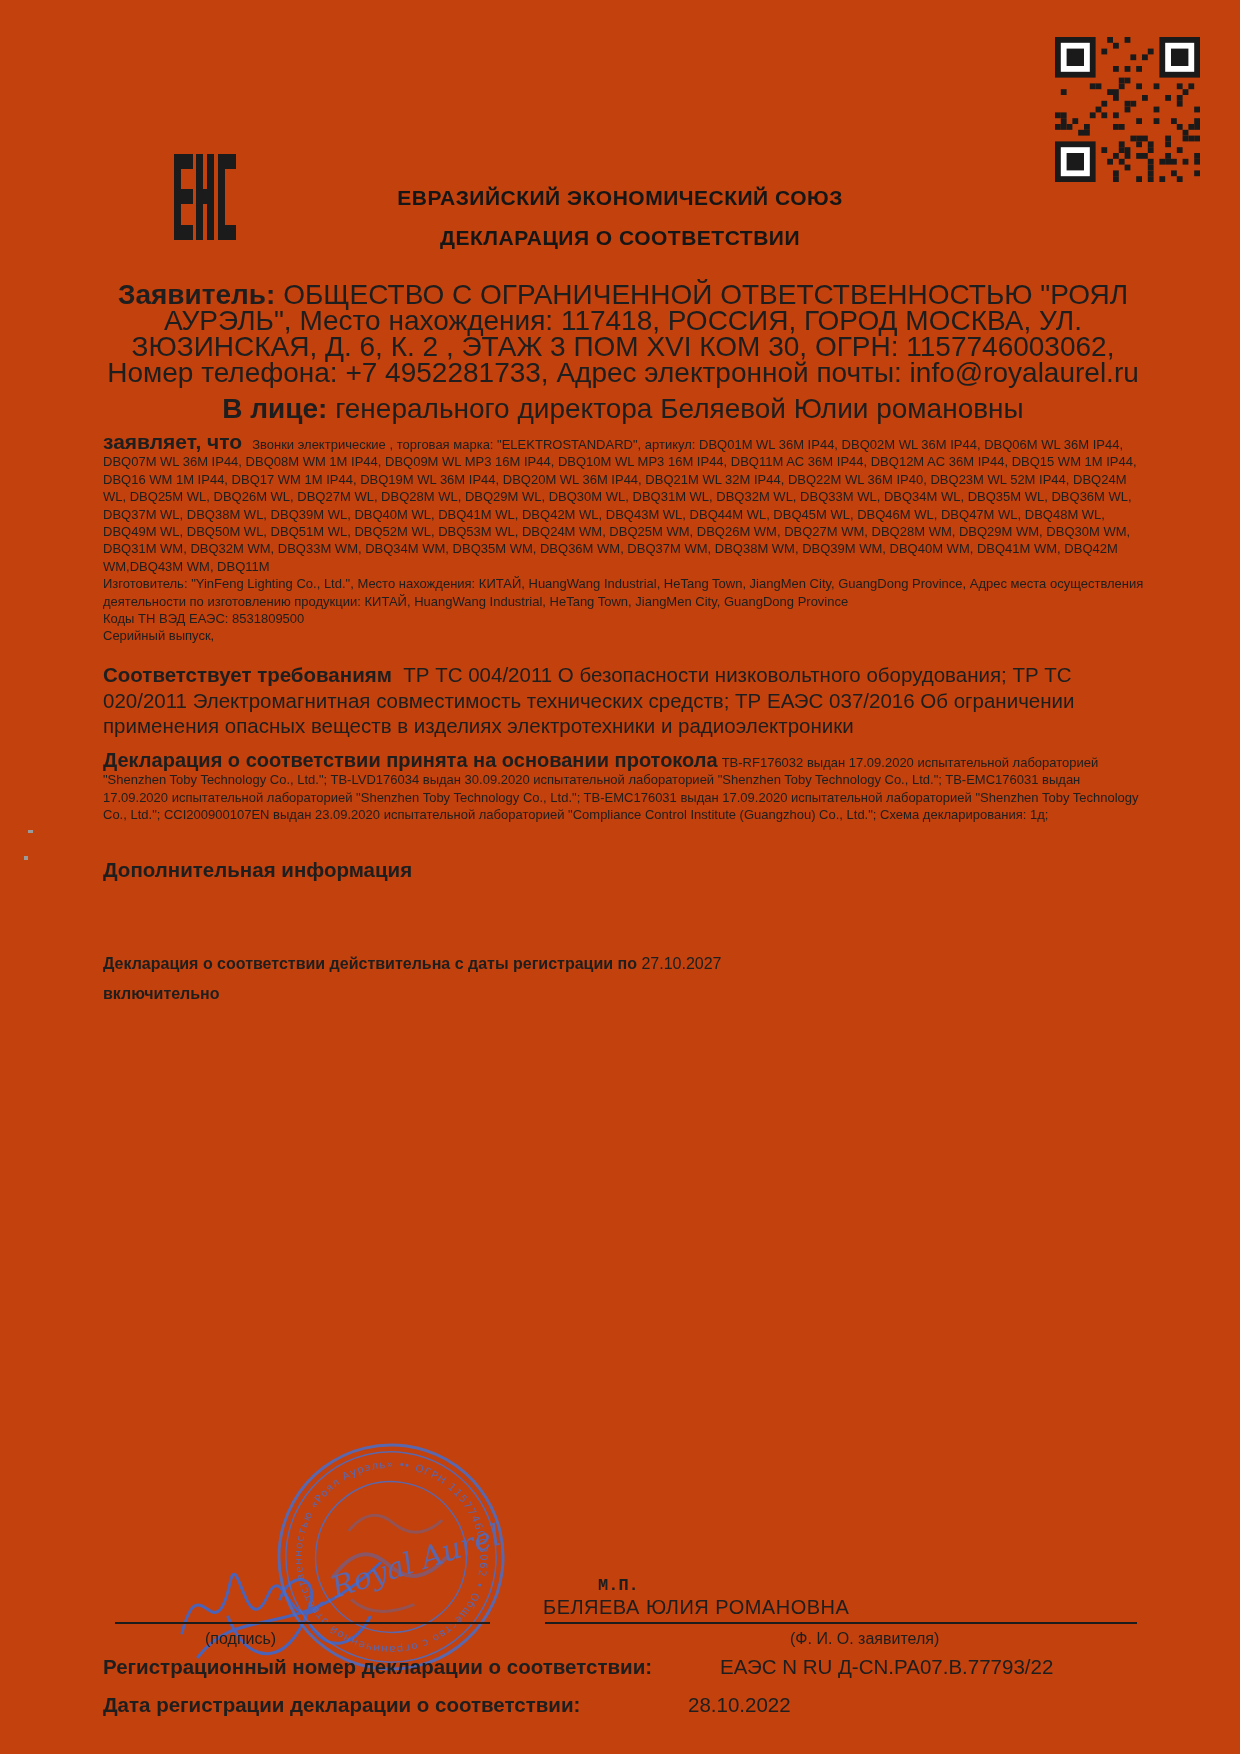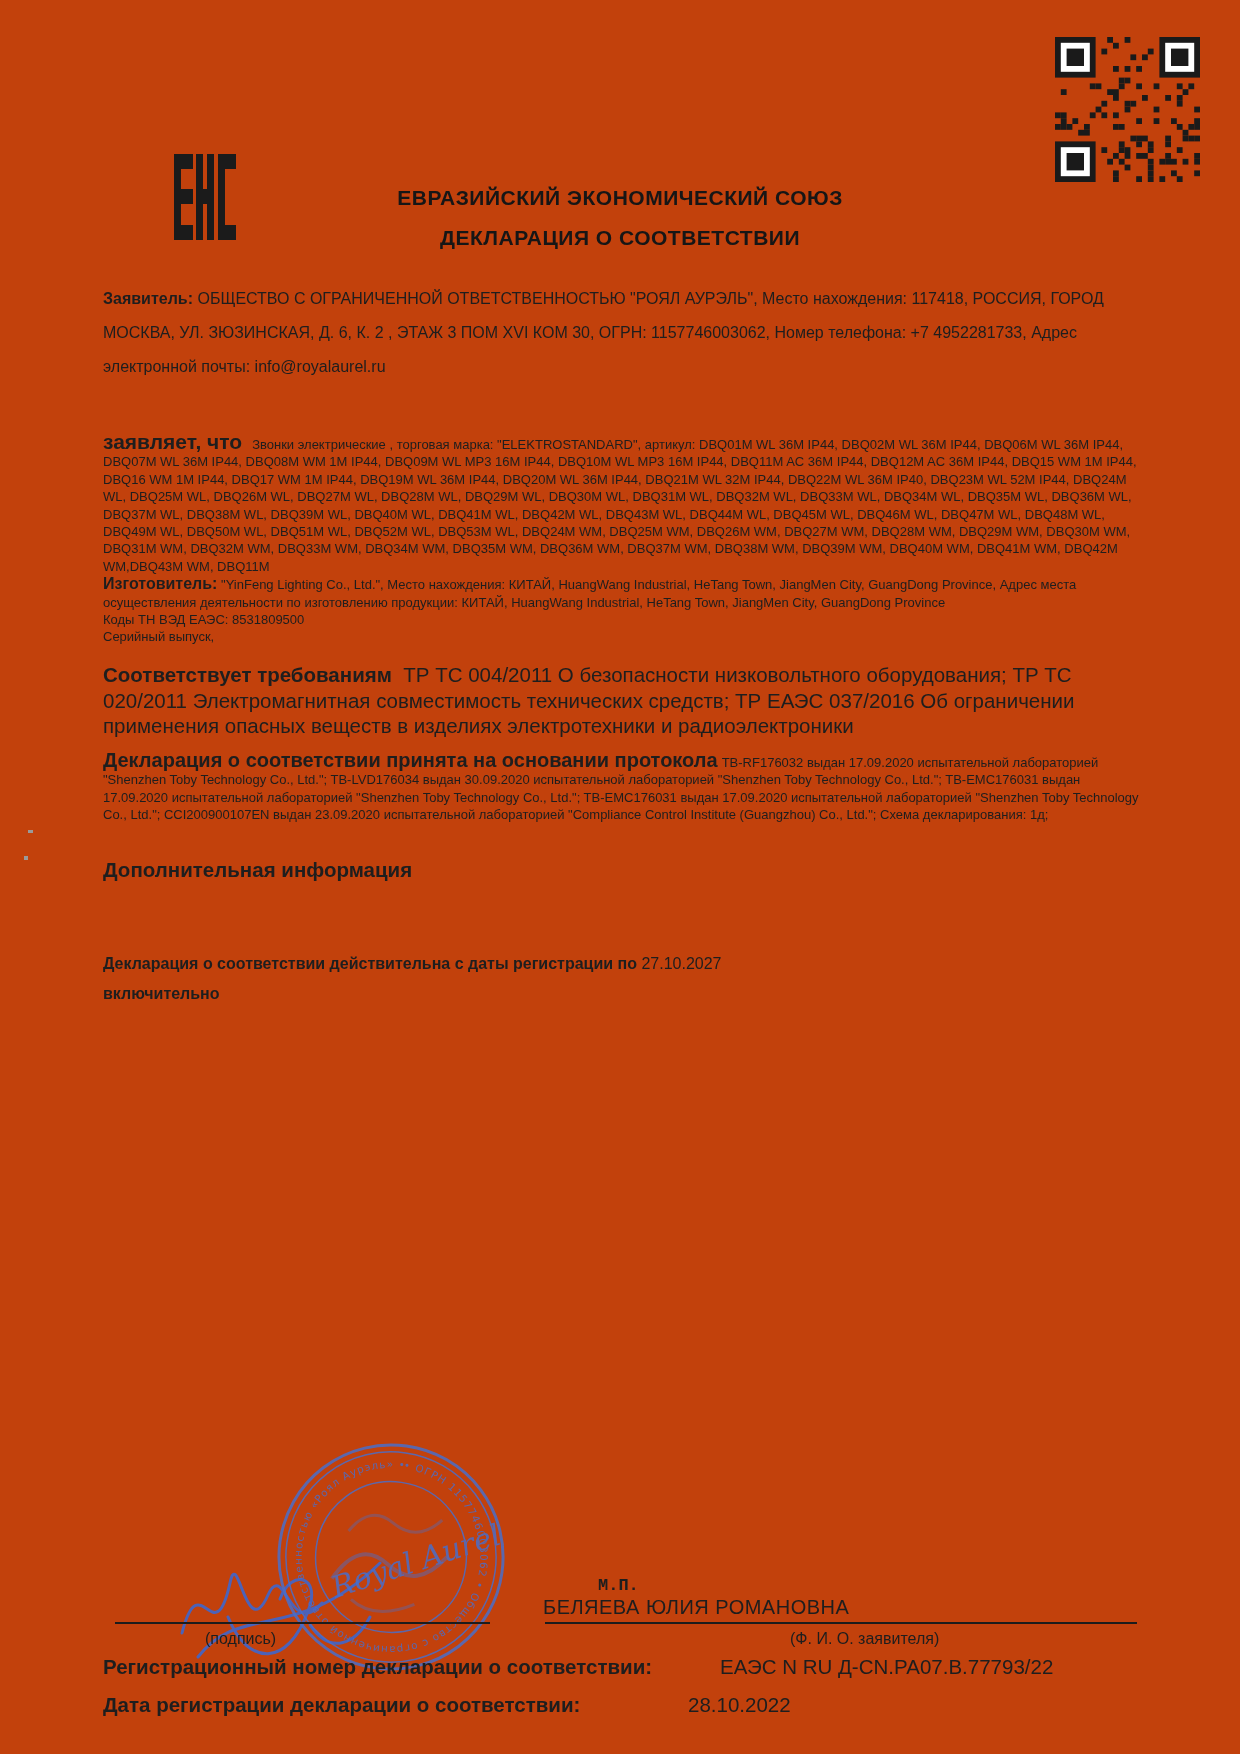--- a/index.html
+++ b/index.html
@@ -2,23 +2,23 @@
 <html><head>
 <meta charset="utf-8">
 <style>
   html,body{margin:0;padding:0;background:#e8e8e8;}
   .page{position:relative;width:1240px;height:1754px;background:#c2410c;overflow:hidden;
         font-family:"Liberation Sans", sans-serif;color:#1e1e1e;}
   .abs{position:absolute;}
   .b{font-weight:bold;}
   .center{text-align:center;}
   .title{font-size:21px;font-weight:bold;letter-spacing:.5px;color:#161616;}
-  .para{font-size:16px;line-height:34px;}
+  .para{font-size:28px;line-height:26px;text-align:center;}
   .small{font-size:13px;line-height:17.4px;}
-  .small-b{font-size:16px;font-weight:bold;}
+  .small-b{font-size:13px;font-weight:normal;}
   .declare-label{font-size:21px;font-weight:bold;margin-right:10px;}
   .basis-label{font-size:20px;font-weight:bold;margin-right:4px;}
   .caption{font-size:16px;color:#1e1e1e;}
   .sigline{border-top:2px solid #1c1c1c;height:0;}
   .regrow-label{font-size:20.5px;font-weight:bold;text-align:center;}
   .regrow-value{font-size:20.5px;}
   .eac-logo svg{display:block;}
   .stamp{opacity:.85;transform:rotate(8deg);pointer-events:none;}
   .stamp .ink{stroke:#4a6ec9;fill:none;}
   .stamp text{fill:#4a6ec9;stroke:none;font-family:"DejaVu Sans", sans-serif;}
@@ -160,20 +160,24 @@
       </svg></div>
 
   <div class="abs title center" style="left:0;top:186px;width:1240px;">ЕВРАЗИЙСКИЙ ЭКОНОМИЧЕСКИЙ СОЮЗ</div>
   <div class="abs title center" style="left:0;top:226px;width:1240px;">ДЕКЛАРАЦИЯ О СООТВЕТСТВИИ</div>
 
   <div class="abs para" style="left:103px;top:282px;width:1040px;">
     <span class="b">Заявитель:</span>
     <span>ОБЩЕСТВО С ОГРАНИЧЕННОЙ ОТВЕТСТВЕННОСТЬЮ "РОЯЛ АУРЭЛЬ", Место нахождения: 117418, РОССИЯ, ГОРОД МОСКВА, УЛ. ЗЮЗИНСКАЯ, Д. 6, К. 2 , ЭТАЖ 3 ПОМ XVI КОМ 30, ОГРН: 1157746003062, Номер телефона: +7 4952281733, Адрес электронной почты: info@royalaurel.ru</span>
   </div>
 
+  <div class="abs para" style="left:103px;top:396px;width:1040px;">
+    <span class="b">В лице:</span>
+    <span>генерального директора Беляевой Юлии романовны</span>
+  </div>
 
   <div class="abs small" style="left:103px;top:433px;width:1042px;">
     <span class="declare-label">заявляет, что</span><span>Звонки электрические , торговая марка: "ELEKTROSTANDARD", артикул: DBQ01M WL 36M IP44, DBQ02M WL 36M IP44, DBQ06M WL 36M IP44, DBQ07M WL 36M IP44, DBQ08M WM 1M IP44, DBQ09M WL MP3 16M IP44, DBQ10M WL MP3 16M IP44, DBQ11M AC 36M IP44, DBQ12M AC 36M IP44, DBQ15 WM 1M IP44, DBQ16 WM 1M IP44, DBQ17 WM 1M IP44, DBQ19M WL 36M IP44, DBQ20M WL 36M IP44, DBQ21M WL 32M IP44, DBQ22M WL 36M IP40, DBQ23M WL 52M IP44, DBQ24M WL, DBQ25M WL, DBQ26M WL, DBQ27M WL, DBQ28M WL, DBQ29M WL, DBQ30M WL, DBQ31M WL, DBQ32M WL, DBQ33M WL, DBQ34M WL, DBQ35M WL, DBQ36M WL, DBQ37M WL, DBQ38M WL, DBQ39M WL, DBQ40M WL, DBQ41M WL, DBQ42M WL, DBQ43M WL, DBQ44M WL, DBQ45M WL, DBQ46M WL, DBQ47M WL, DBQ48M WL, DBQ49M WL, DBQ50M WL, DBQ51M WL, DBQ52M WL, DBQ53M WL, DBQ24M WM, DBQ25M WM, DBQ26M WM, DBQ27M WM, DBQ28M WM, DBQ29M WM, DBQ30M WM, DBQ31M WM, DBQ32M WM, DBQ33M WM, DBQ34M WM, DBQ35M WM, DBQ36M WM, DBQ37M WM, DBQ38M WM, DBQ39M WM, DBQ40M WM, DBQ41M WM, DBQ42M WM,DBQ43M WM, DBQ11M</span><br>
     <span class="small-b">Изготовитель:</span>
     <span>"YinFeng Lighting Co., Ltd.", Место нахождения: КИТАЙ, HuangWang Industrial, HeTang Town, JiangMen City, GuangDong Province, Адрес места осуществления деятельности по изготовлению продукции: КИТАЙ, HuangWang Industrial, HeTang Town, JiangMen City, GuangDong Province</span><br>
     <span>Коды ТН ВЭД ЕАЭС: 8531809500</span><br>
     <span>Серийный выпуск,</span>
   </div>
 
   <div class="abs" style="left:103px;top:662px;width:1040px;font-size:20.5px;line-height:25.5px;">

